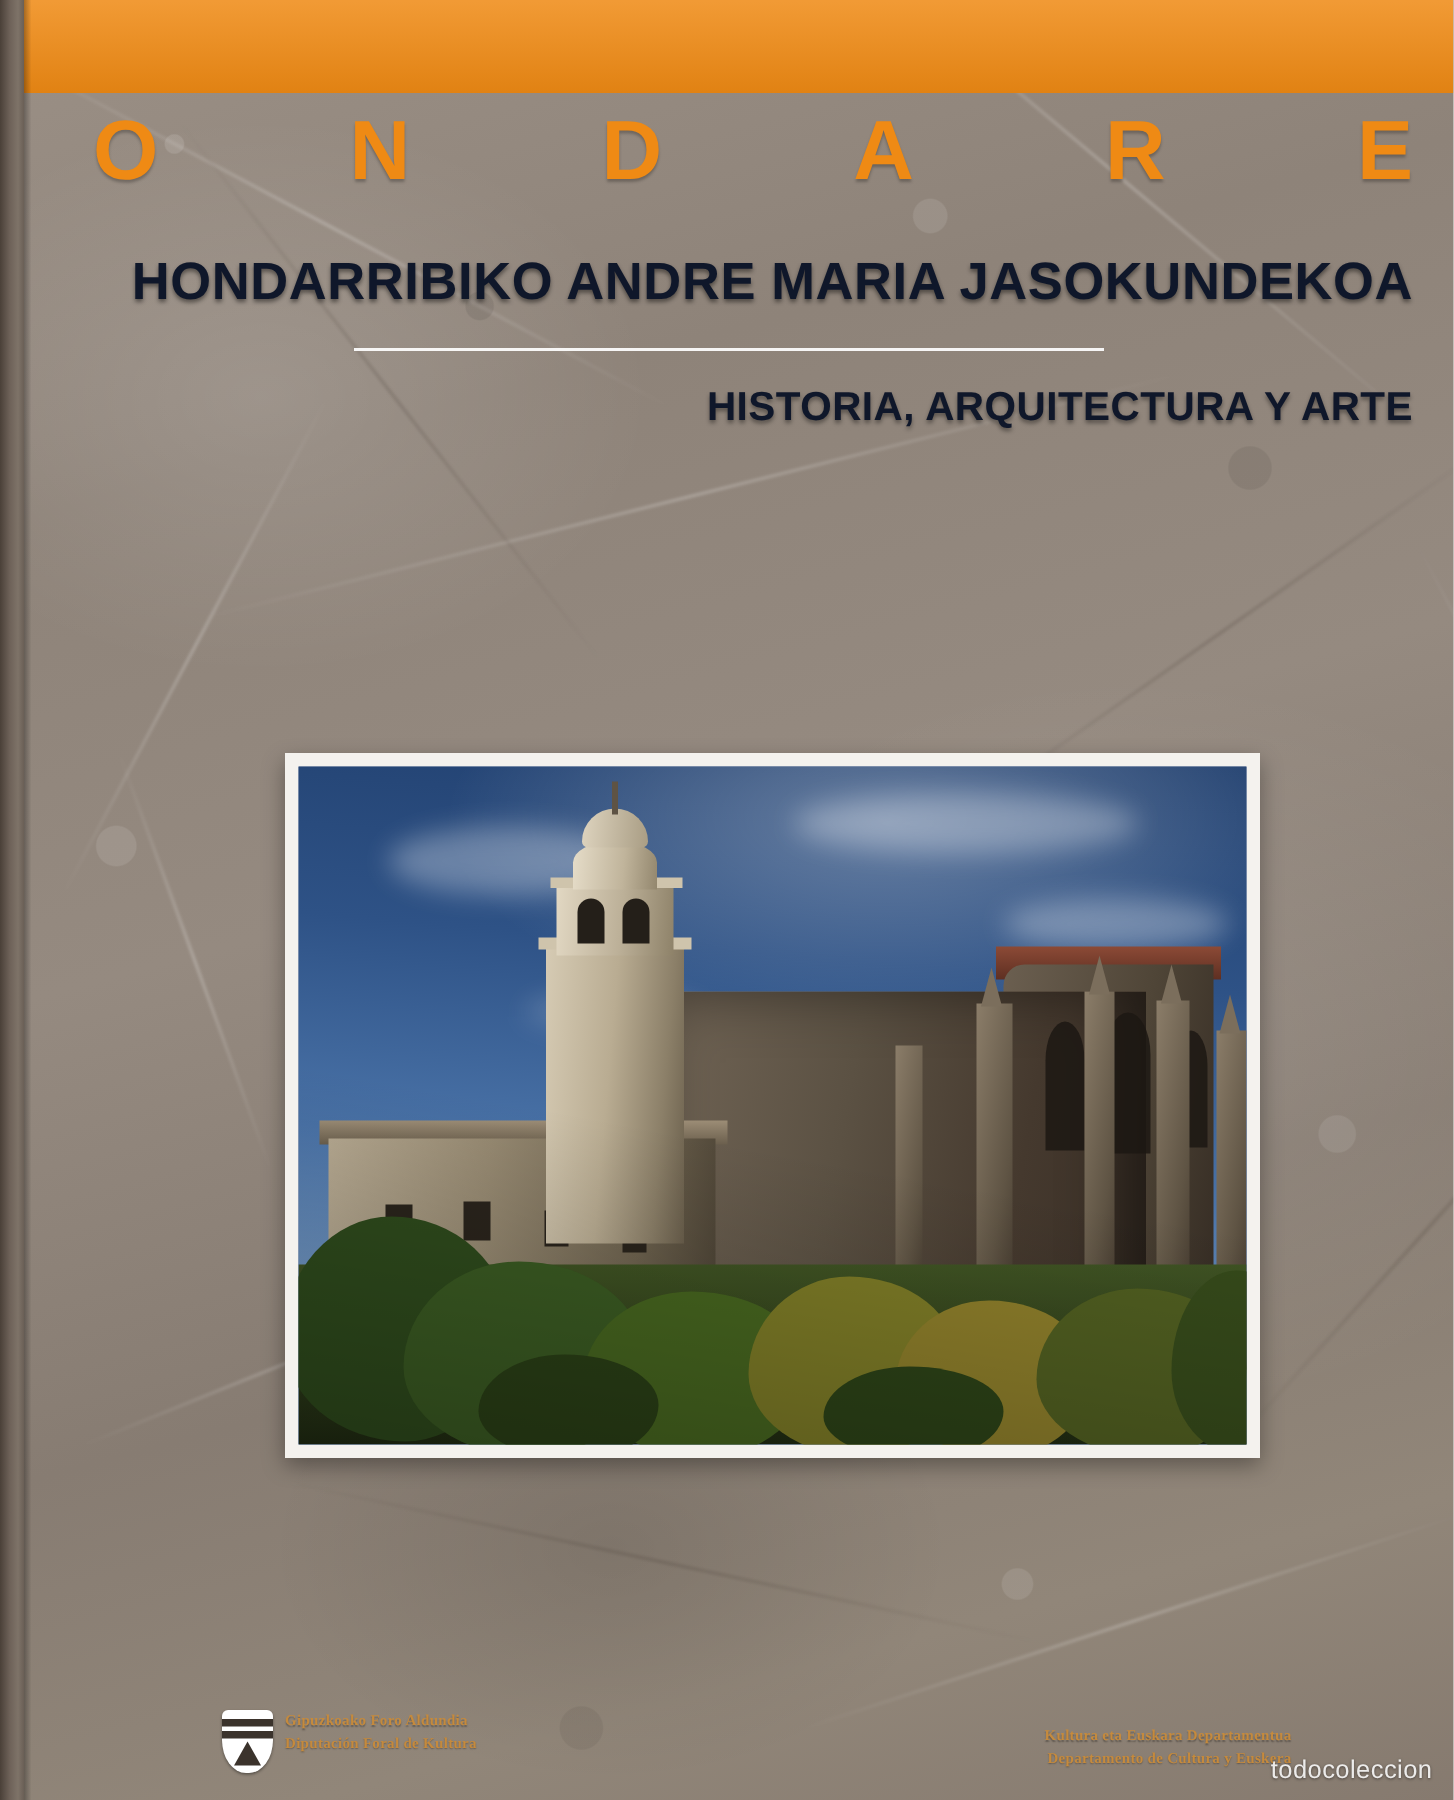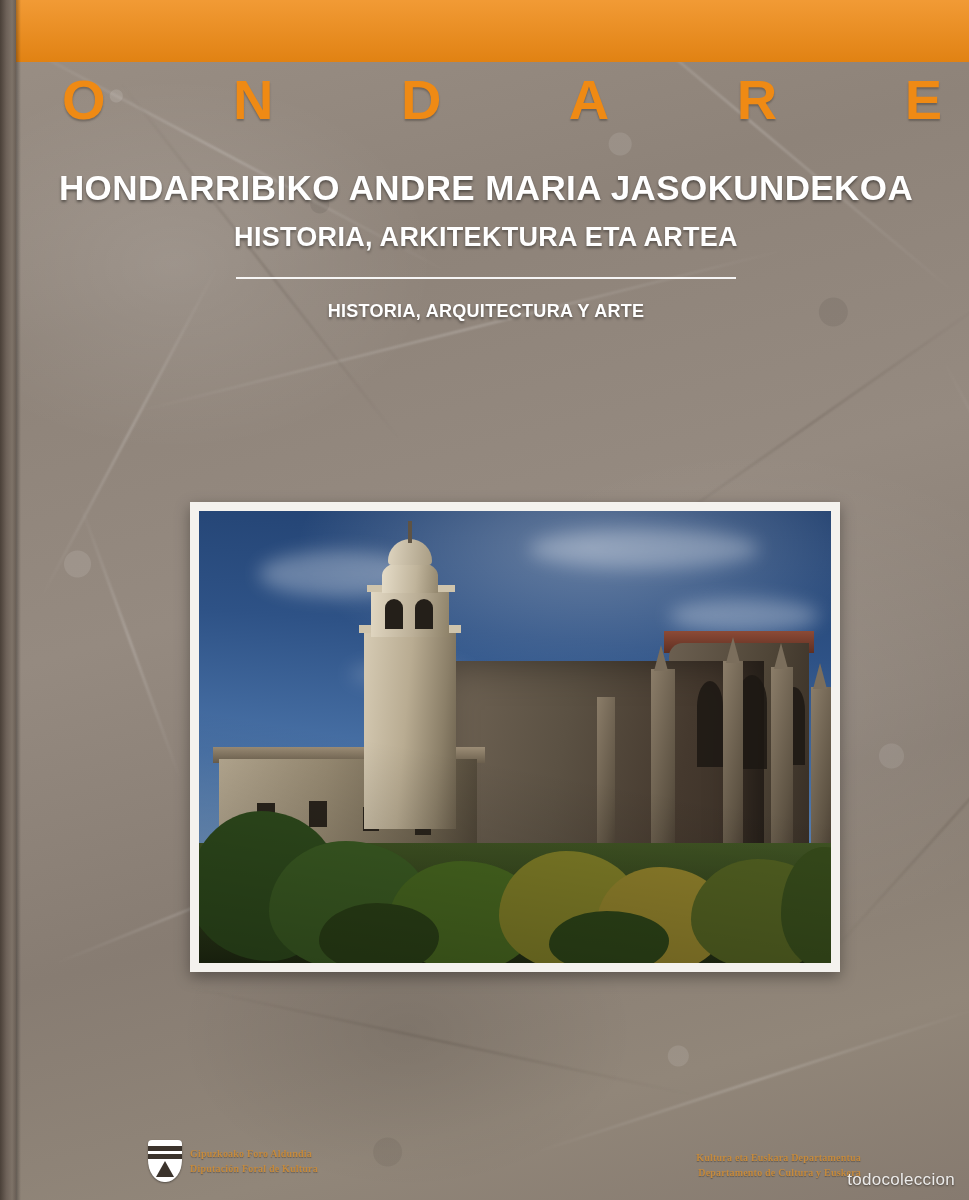--- a/index.html
+++ b/index.html
@@ -112,22 +112,22 @@
     display: block;
   }
 
   
   .titles {
     position: absolute;
     left: 30px;
     top: 168px;
     width: 912px;
     z-index: 5;
-    text-align: center;
-    color: #ffffff;
+    text-align: right;
+    color: #0f172a;
   }
   .title-eu-main {
     font-size: 35px;
     font-weight: bold;
     letter-spacing: 0.4px;
     line-height: 1.15;
     text-shadow: 0 2px 3px rgba(0,0,0,0.45);
   }
   .title-eu-sub {
     margin-top: 14px;
@@ -144,21 +144,21 @@
   }
   .title-es-main {
     font-size: 34px;
     font-weight: bold;
     letter-spacing: 0.3px;
     line-height: 1.15;
     text-shadow: 0 2px 3px rgba(0,0,0,0.45);
   }
   .title-es-sub {
     margin-top: 14px;
-    font-size: 18px;
+    font-size: 27px;
     font-weight: bold;
     letter-spacing: 0.3px;
     text-shadow: 0 2px 3px rgba(0,0,0,0.40);
   }
 
   
   .photo-frame {
     position: absolute;
     left: 190px;
     top: 502px;
@@ -328,21 +328,20 @@
     left: 0; right: 0;
     bottom: 14px;
     height: 60px;
     z-index: 5;
   }
   .logo-left {
     position: absolute;
     left: 148px;
     bottom: 4px;
     display: flex;
-    align-items: center;
     gap: 8px;
   }
   .shield {
     width: 34px;
     height: 42px;
     background: #ffffff;
     border-radius: 4px 4px 16px 16px / 4px 4px 22px 22px;
     position: relative;
     overflow: hidden;
     box-shadow: 0 1px 2px rgba(0,0,0,0.4);
@@ -433,21 +432,20 @@
     <span>O</span>
     <span>N</span>
     <span>D</span>
     <span>A</span>
     <span>R</span>
     <span>E</span>
   </div>
 
   <div class="titles">
     <div class="title-eu-main">HONDARRIBIKO ANDRE MARIA JASOKUNDEKOA</div>
-    <div class="title-eu-sub">HISTORIA, ARKITEKTURA ETA ARTEA</div>
     <div class="rule"></div>
     <div class="title-es-sub">HISTORIA, ARQUITECTURA Y ARTE</div>
   </div>
 
   <div class="photo-frame">
     <div class="photo">
       <div class="sky"></div>
       <div class="cloud" style="left:60px; top:40px; width:160px; height:46px;"></div>
       <div class="cloud" style="left:330px; top:18px; width:230px; height:40px;"></div>
       <div class="cloud" style="left:470px; top:88px; width:150px; height:34px;"></div>

